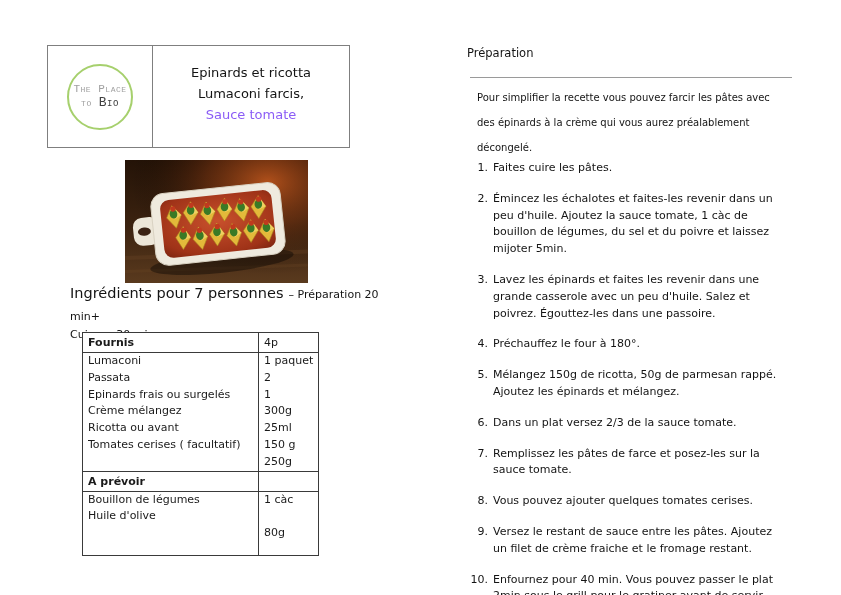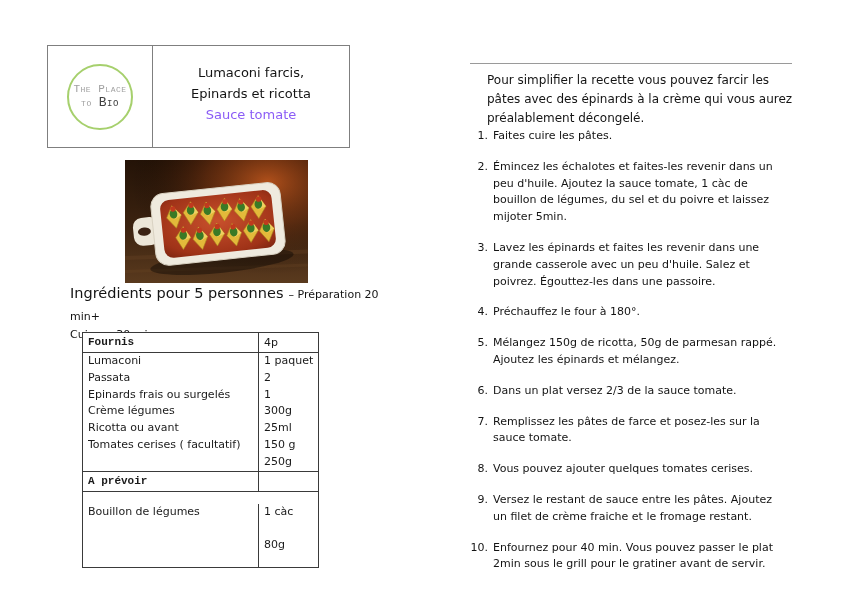--- a/index.html
+++ b/index.html
@@ -81,42 +81,42 @@
     width: 237px;
     border: 1px solid #3a3a3a;
     font-size: 11px;
     background: #fff;
   }
   .trow { display: flex; }
   .trow.bordered { border-bottom: 1px solid #3a3a3a; }
   .tcell-l { width: 176px; border-right: 1px solid #3a3a3a; padding: 0 0 0 5px; }
   .tcell-r { flex: 1; padding: 0 0 0 5px; }
   .theader .tcell-l, .theader .tcell-r { height: 19px; line-height: 19px; }
-  .bold { font-weight: bold; font-family: Liberation Mono, monospace; }
+  .bold { font-weight: bold; }
   .tline { height: 16.8px; line-height: 16.8px; white-space: nowrap; overflow: hidden; }
-  .tblock-pad { padding-bottom: 13px; margin-top: 12px; }
+  .tblock-pad { padding-bottom: 13px; }
 
   
   .prep {
     position: absolute;
     left: 467px; top: 46px;
     width: 327px;
   }
   .prep-heading { font-size: 11.5px; color: #141414; }
   .prep-rule {
     margin-top: 17px;
     margin-left: 3px;
     width: 322px; height: 1px;
     background: #9a9a9a;
   }
   .prep-intro {
-    margin: 7px 0 0 20px;
+    margin: 7px 0 0 10px;
     width: 308px;
-    font-size: 12px;
-    line-height: 19px;
+    font-size: 10px;
+    line-height: 25px;
     color: #141414;
   }
   .steps {
     list-style: none;
     counter-reset: step;
     margin-top: 0;
     width: 320px;
   }
   .step {
     counter-increment: step;
@@ -141,22 +141,22 @@
 <div class="page">
 
   <div class="header-box">
     <div class="logo-cell">
       <div class="logo-circle">
         <div class="logo-line1">The Place</div>
         <div class="logo-line2"><span>to </span><span class="logo-bio">Bio</span></div>
       </div>
     </div>
     <div class="title-cell">
+      <div class="title-line">Epinards et ricotta</div>
       <div class="title-line">Lumaconi farcis,</div>
-      <div class="title-line">Epinards et ricotta</div>
       <div class="title-line title-green">Sauce tomate</div>
     </div>
   </div>
 
   <svg class="photo" viewBox="0 0 183 123" aria-hidden="true">
     <defs>
       <linearGradient id="bgw" x1="0" y1="0" x2="0" y2="1">
         <stop offset="0" stop-color="#241307"></stop>
         <stop offset="0.55" stop-color="#3c2310"></stop>
         <stop offset="1" stop-color="#5a3a1e"></stop>
@@ -197,66 +197,68 @@
       <use href="#shell" transform="translate(57,74) rotate(5)"></use>
       <use href="#shell" transform="translate(74,76) rotate(-5)"></use>
       <use href="#shell" transform="translate(91,74) rotate(4)"></use>
       <use href="#shell" transform="translate(108,76) rotate(-6)"></use>
       <use href="#shell" transform="translate(125,74) rotate(5)"></use>
       <use href="#shell" transform="translate(141,75) rotate(-4)"></use>
     </g>
   </svg>
 
   <div class="ing-heading">
-    <span class="ing-big">Ingrédients  pour 5 personnes</span>
+    <span class="ing-big">Ingrédients  pour 7 personnes</span>
     <span class="ing-small">– Préparation 20 min+</span>
     <div class="ing-line2">Cuisson 30 min</div>
   </div>
 
   <div class="itable">
     <div class="trow theader bordered">
       <div class="tcell-l bold">Fournis</div>
       <div class="tcell-r">4p</div>
     </div>
     <div class="trow bordered">
       <div class="tcell-l">
           <div class="tline">Lumaconi</div>
           <div class="tline">Passata</div>
           <div class="tline">Epinards frais ou surgelés</div>
-          <div class="tline">Crème légumes</div>
+          <div class="tline">Crème mélangez</div>
           <div class="tline">Ricotta  ou avant</div>
           <div class="tline">Tomates cerises ( facultatif)</div>
         </div>
       <div class="tcell-r">
           <div class="tline">1 paquet</div>
           <div class="tline">2</div>
           <div class="tline">1</div>
           <div class="tline">300g</div>
           <div class="tline">25ml</div>
           <div class="tline">150 g</div>
           <div class="tline">250g</div>
         </div>
     </div>
     <div class="trow theader bordered">
       <div class="tcell-l bold">A prévoir</div>
       <div class="tcell-r"></div>
     </div>
     <div class="trow">
       <div class="tcell-l tblock-pad">
           <div class="tline">Bouillon de légumes</div>
+          <div class="tline">Huile d'olive</div>
         </div>
       <div class="tcell-r tblock-pad">
           <div class="tline">1 càc</div>
           <div class="tline"></div>
           <div class="tline">80g</div>
         </div>
     </div>
   </div>
 
   <div class="prep">
+    <div class="prep-heading">Préparation</div>
     <div class="prep-rule"></div>
     <div class="prep-intro">Pour simplifier la recette vous pouvez farcir les pâtes avec des épinards à la crème qui vous aurez préalablement décongelé.</div>
     <ol class="steps">
         <li class="step">Faites cuire les pâtes.</li>
         <li class="step">Émincez les échalotes et faites-les revenir dans un peu d'huile. Ajoutez la sauce tomate, 1 càc de bouillon de légumes, du sel et du poivre et laissez mijoter 5min.</li>
         <li class="step">Lavez les épinards et faites les revenir dans une grande casserole avec un peu d'huile. Salez et poivrez. Égouttez-les dans une passoire.</li>
         <li class="step">Préchauffez le four à 180°.</li>
         <li class="step">Mélangez 150g de ricotta, 50g de parmesan rappé. Ajoutez les épinards et mélangez.</li>
         <li class="step">Dans un plat versez 2/3 de la sauce tomate.</li>
         <li class="step">Remplissez les pâtes de farce et posez-les sur la sauce tomate.</li>

